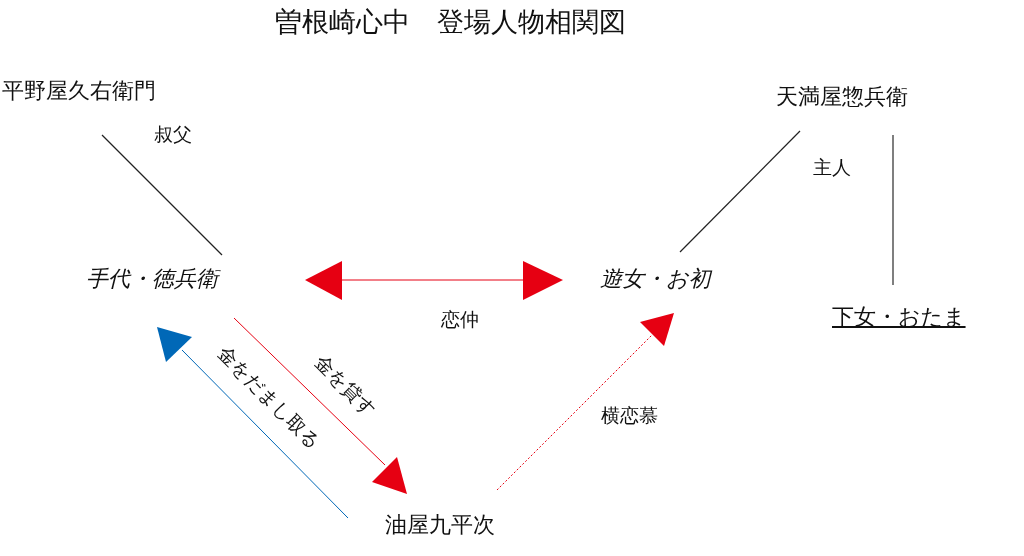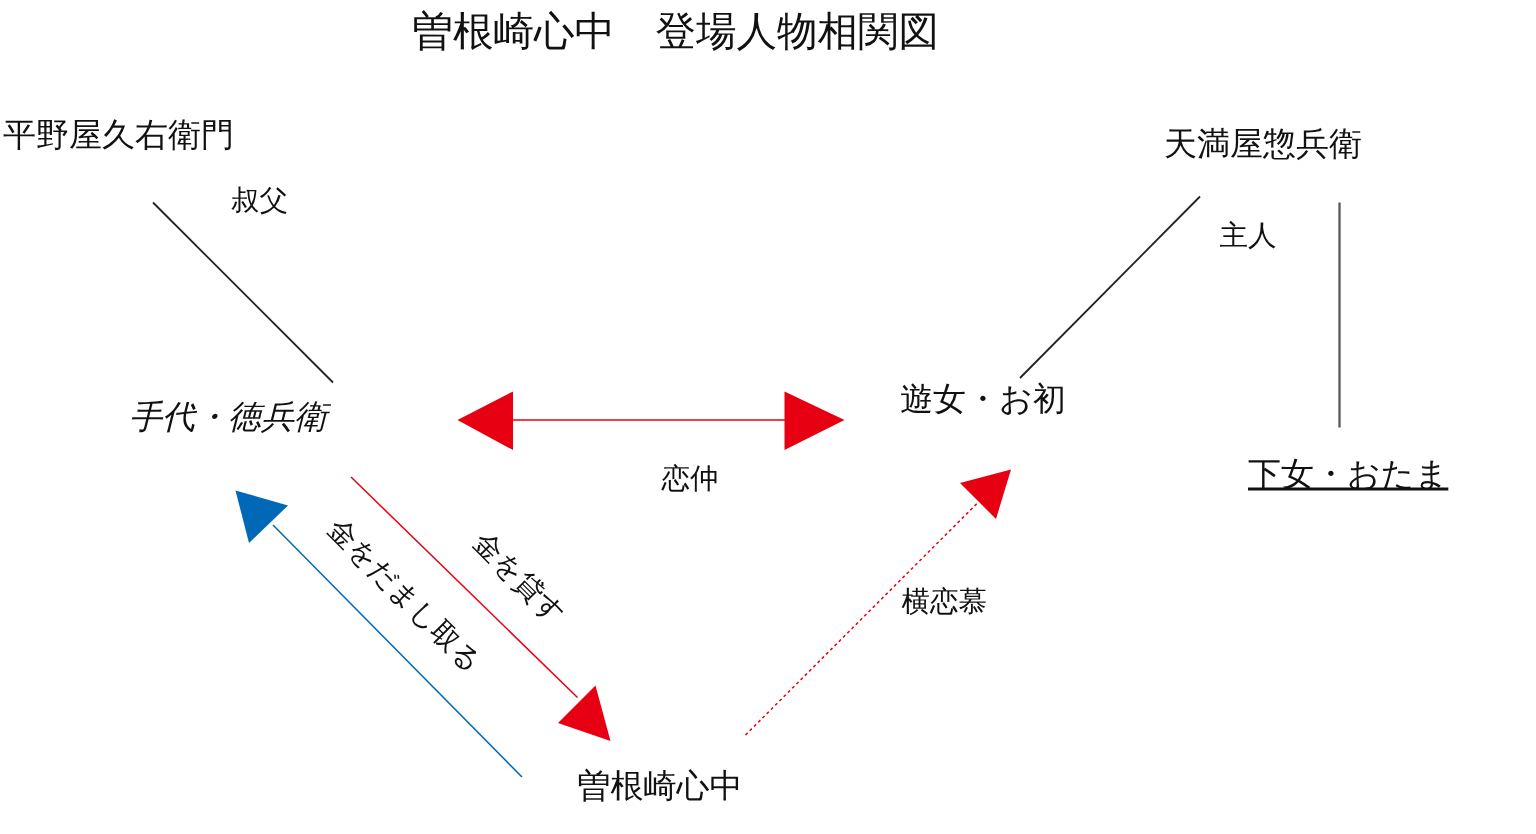--- a/index.html
+++ b/index.html
@@ -34,24 +34,24 @@
   <polygon points="157,327 192,337 166,362" fill="#0068b7"></polygon>
 
   <line x1="497" y1="490" x2="652" y2="335" stroke="#e60012" stroke-width="1" stroke-dasharray="2,2"></line>
   <polygon points="674,313 664,346 640,322" fill="#e60012"></polygon>
 </svg>
 
 <div class="abs title" style="left:275px; top:8px;">曽根崎心中　登場人物相関図</div>
 
 <div class="abs node" style="left:2px; top:80px;">平野屋久右衛門</div>
 <div class="abs node" style="left:86px; top:268px;font-style:italic;">手代・徳兵衛</div>
-<div class="abs node" style="left:600px; top:256px;">遊女・お初</div>
+<div class="abs node" style="left:600px; top:268px;font-style:italic;">遊女・お初</div>
 <div class="abs node" style="left:776px; top:86px;">天満屋惣兵衛</div>
 <div class="abs node" style="left:832px; top:306px;text-decoration:underline;">下女・おたま</div>
-<div class="abs node" style="left:385px; top:514px;">曽根崎心中</div>
+<div class="abs node" style="left:385px; top:514px;">油屋九平次</div>
 
 <div class="abs label" style="left:154px; top:125px;">叔父</div>
-<div class="abs label" style="left:813px; top:148px;">主人</div>
+<div class="abs label" style="left:813px; top:158px;">主人</div>
 <div class="abs label" style="left:441px; top:310px;text-align:center;">恋仲</div>
-<div class="abs label" style="left:601px; top:392px;font-family:Liberation Serif, serif;">横恋慕</div>
+<div class="abs label" style="left:601px; top:406px;font-family:Liberation Serif, serif;">横恋慕</div>
 
 <div class="abs label rot" style="left:325px; top:352px; transform: rotate(45deg);">金を貸す</div>
 <div class="abs label rot" style="left:228px; top:343px; transform: rotate(45deg);">金をだまし取る</div>
 
 </body></html>

